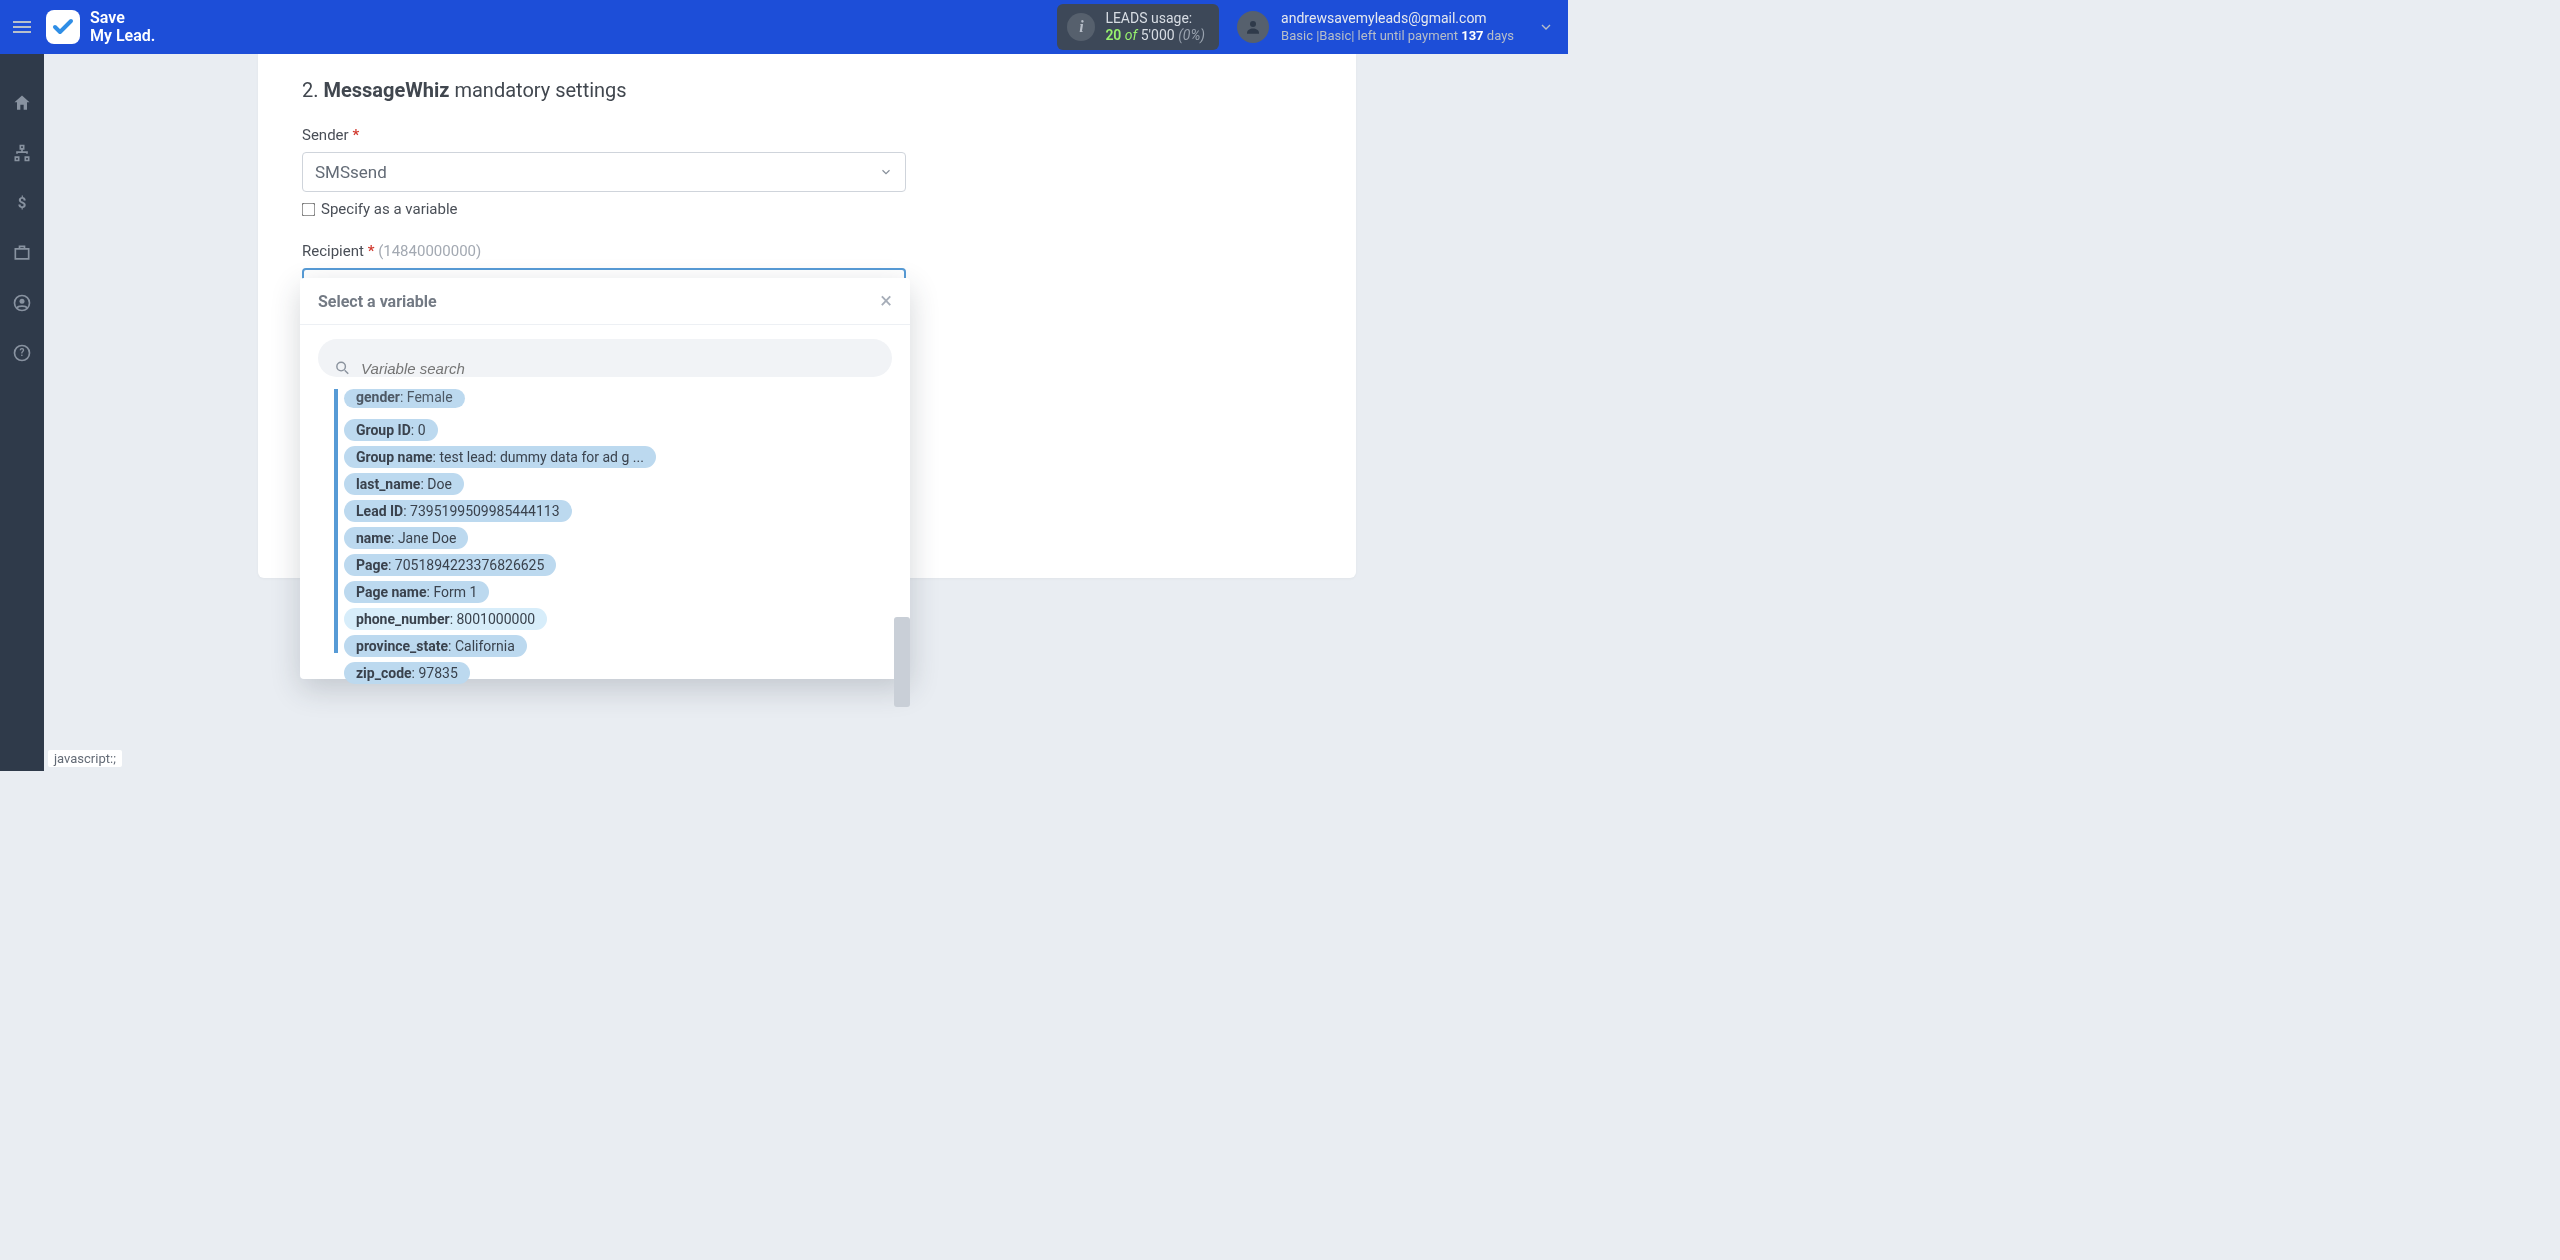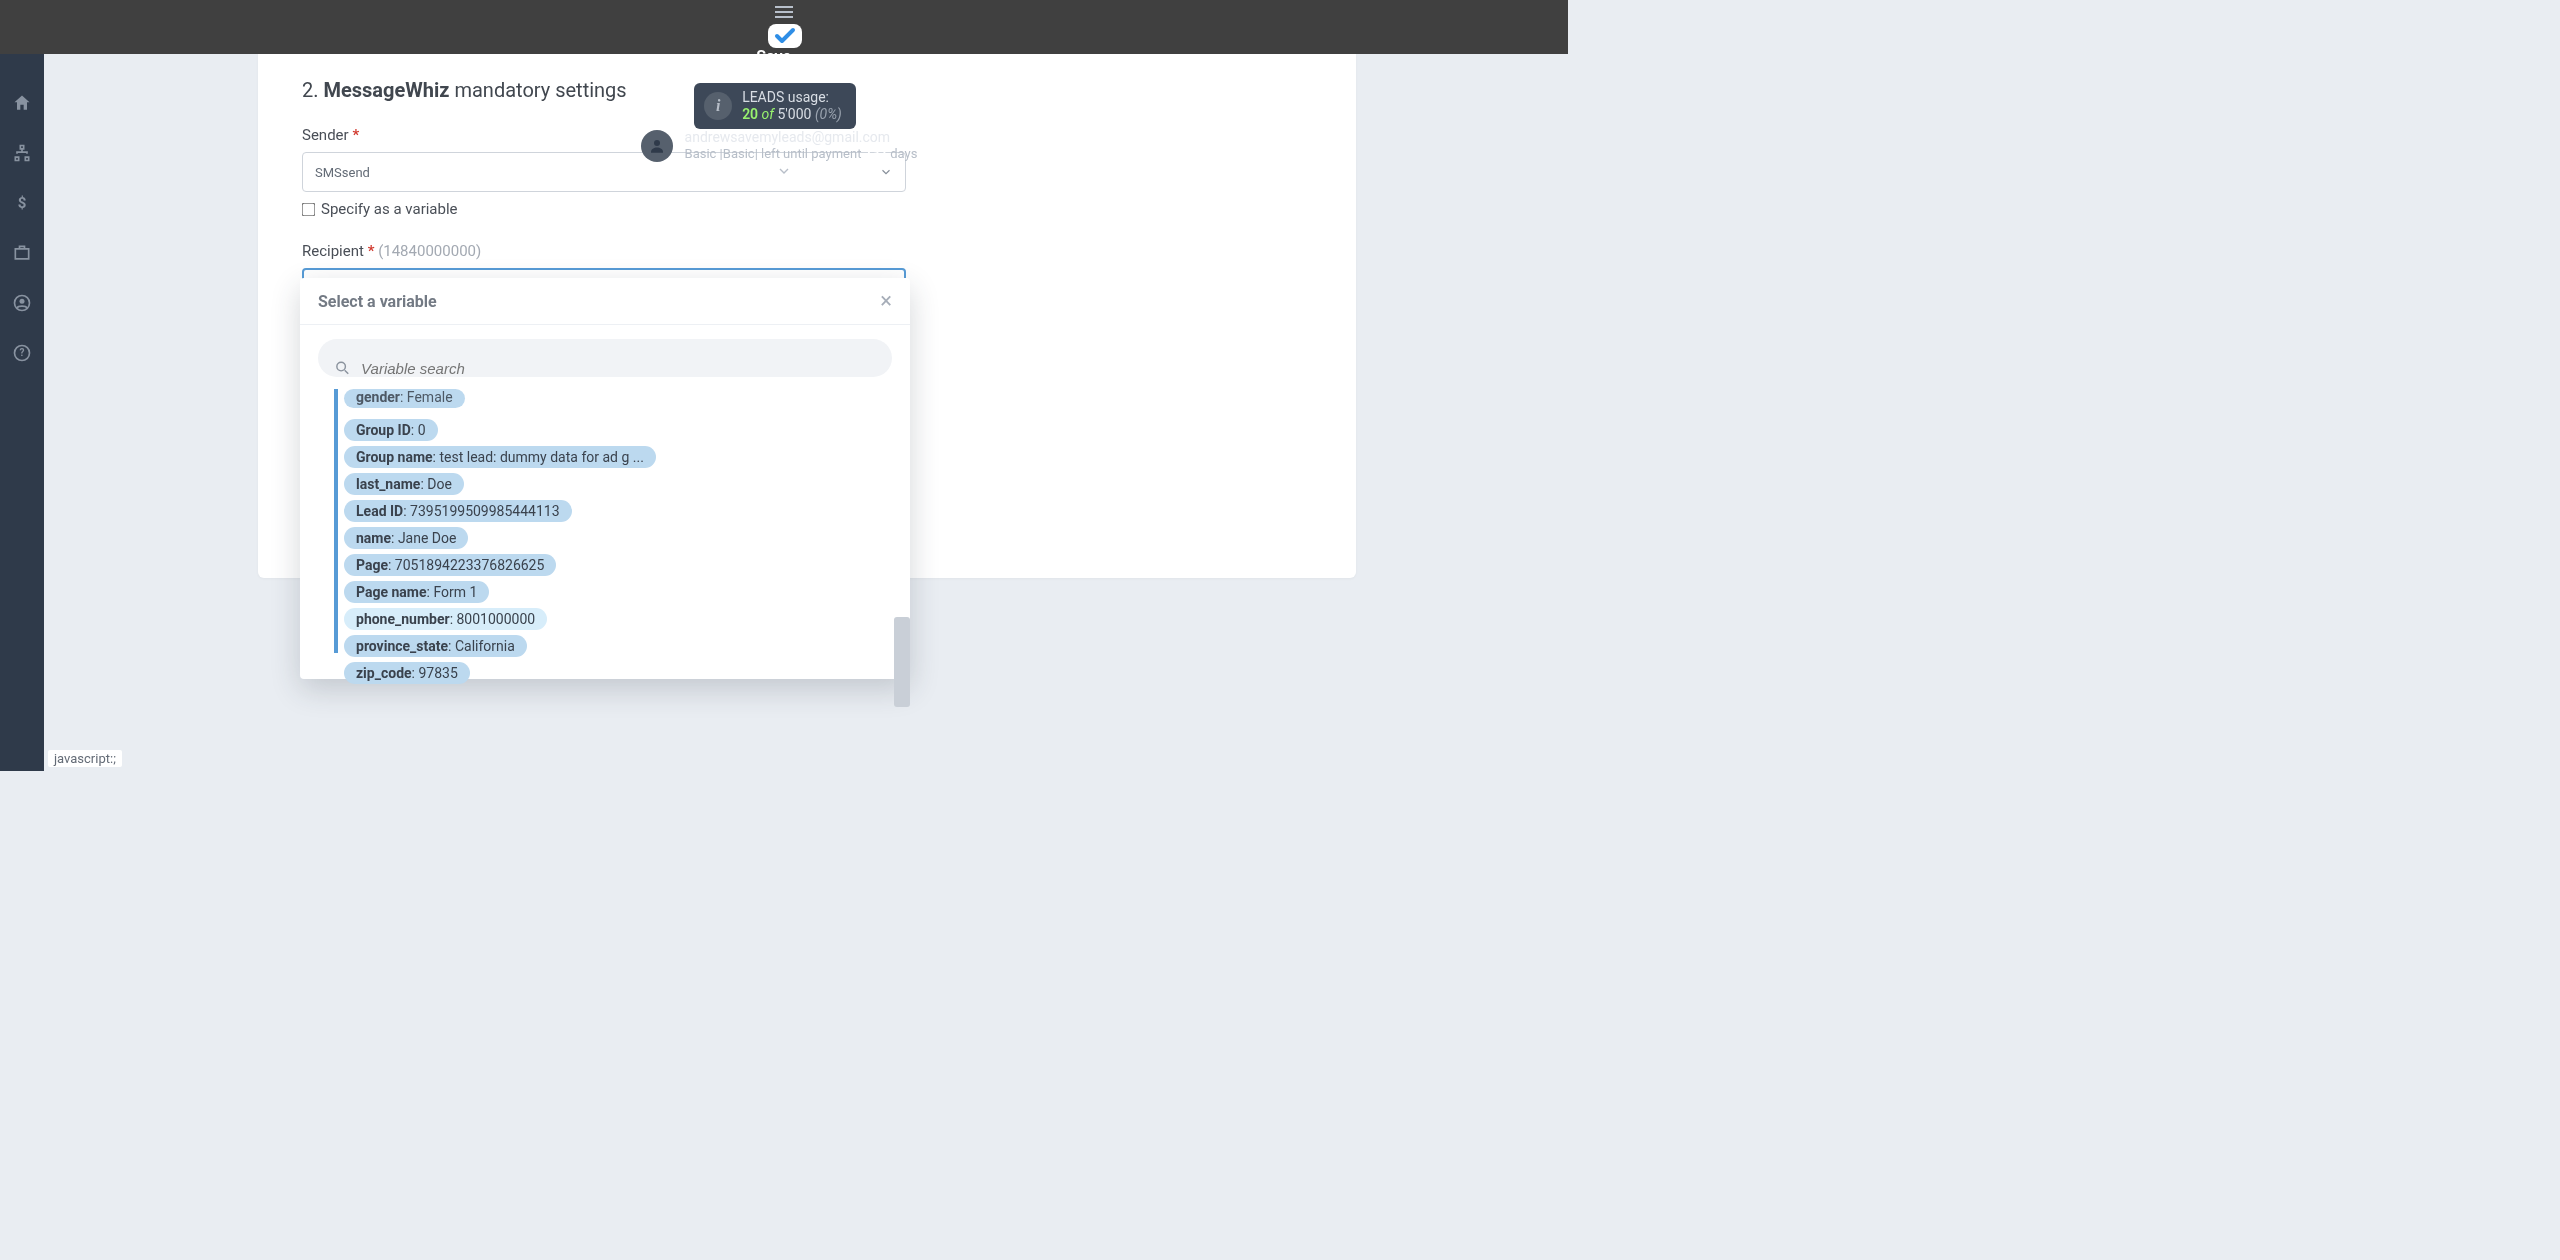--- a/index.html
+++ b/index.html
@@ -16,26 +16,25 @@
       width: 1568px;
       height: 771px;
       position: relative;
     }
 
     
     .header {
       position: absolute;
       top: 0; left: 0; right: 0;
       height: 54px;
-      background: #404040;
+      background: #1d4ed8;
       display: flex;
       align-items: center;
       color: #fff;
       z-index: 100;
-      flex-direction: column;
     }
     .hamburger {
       width: 44px; height: 54px;
       display: flex; align-items: center; justify-content: center;
       cursor: pointer;
       color: #b8c0cb;
     }
     .hamburger svg { width: 24px; height: 24px; }
     .logo-box {
       width: 34px; height: 34px;
@@ -160,21 +159,21 @@
       border: 1px solid #cfd4db;
       border-radius: 4px;
       height: 40px;
       display: flex; align-items: center;
       padding: 0 12px;
       justify-content: space-between;
       width: 604px;
       color: #636b76;
       background: #fff;
       cursor: pointer;
-      font-size: 13px;
+      font-size: 17px;
     }
     .select-box svg { width: 14px; height: 14px; stroke: #868e99; }
 
     .chk-row {
       margin-top: 8px;
       display: flex; align-items: center; gap: 6px;
       font-size: 15px; color: #4a4f57;
     }
     .chk-row input { transform: scale(1.05); }
 

